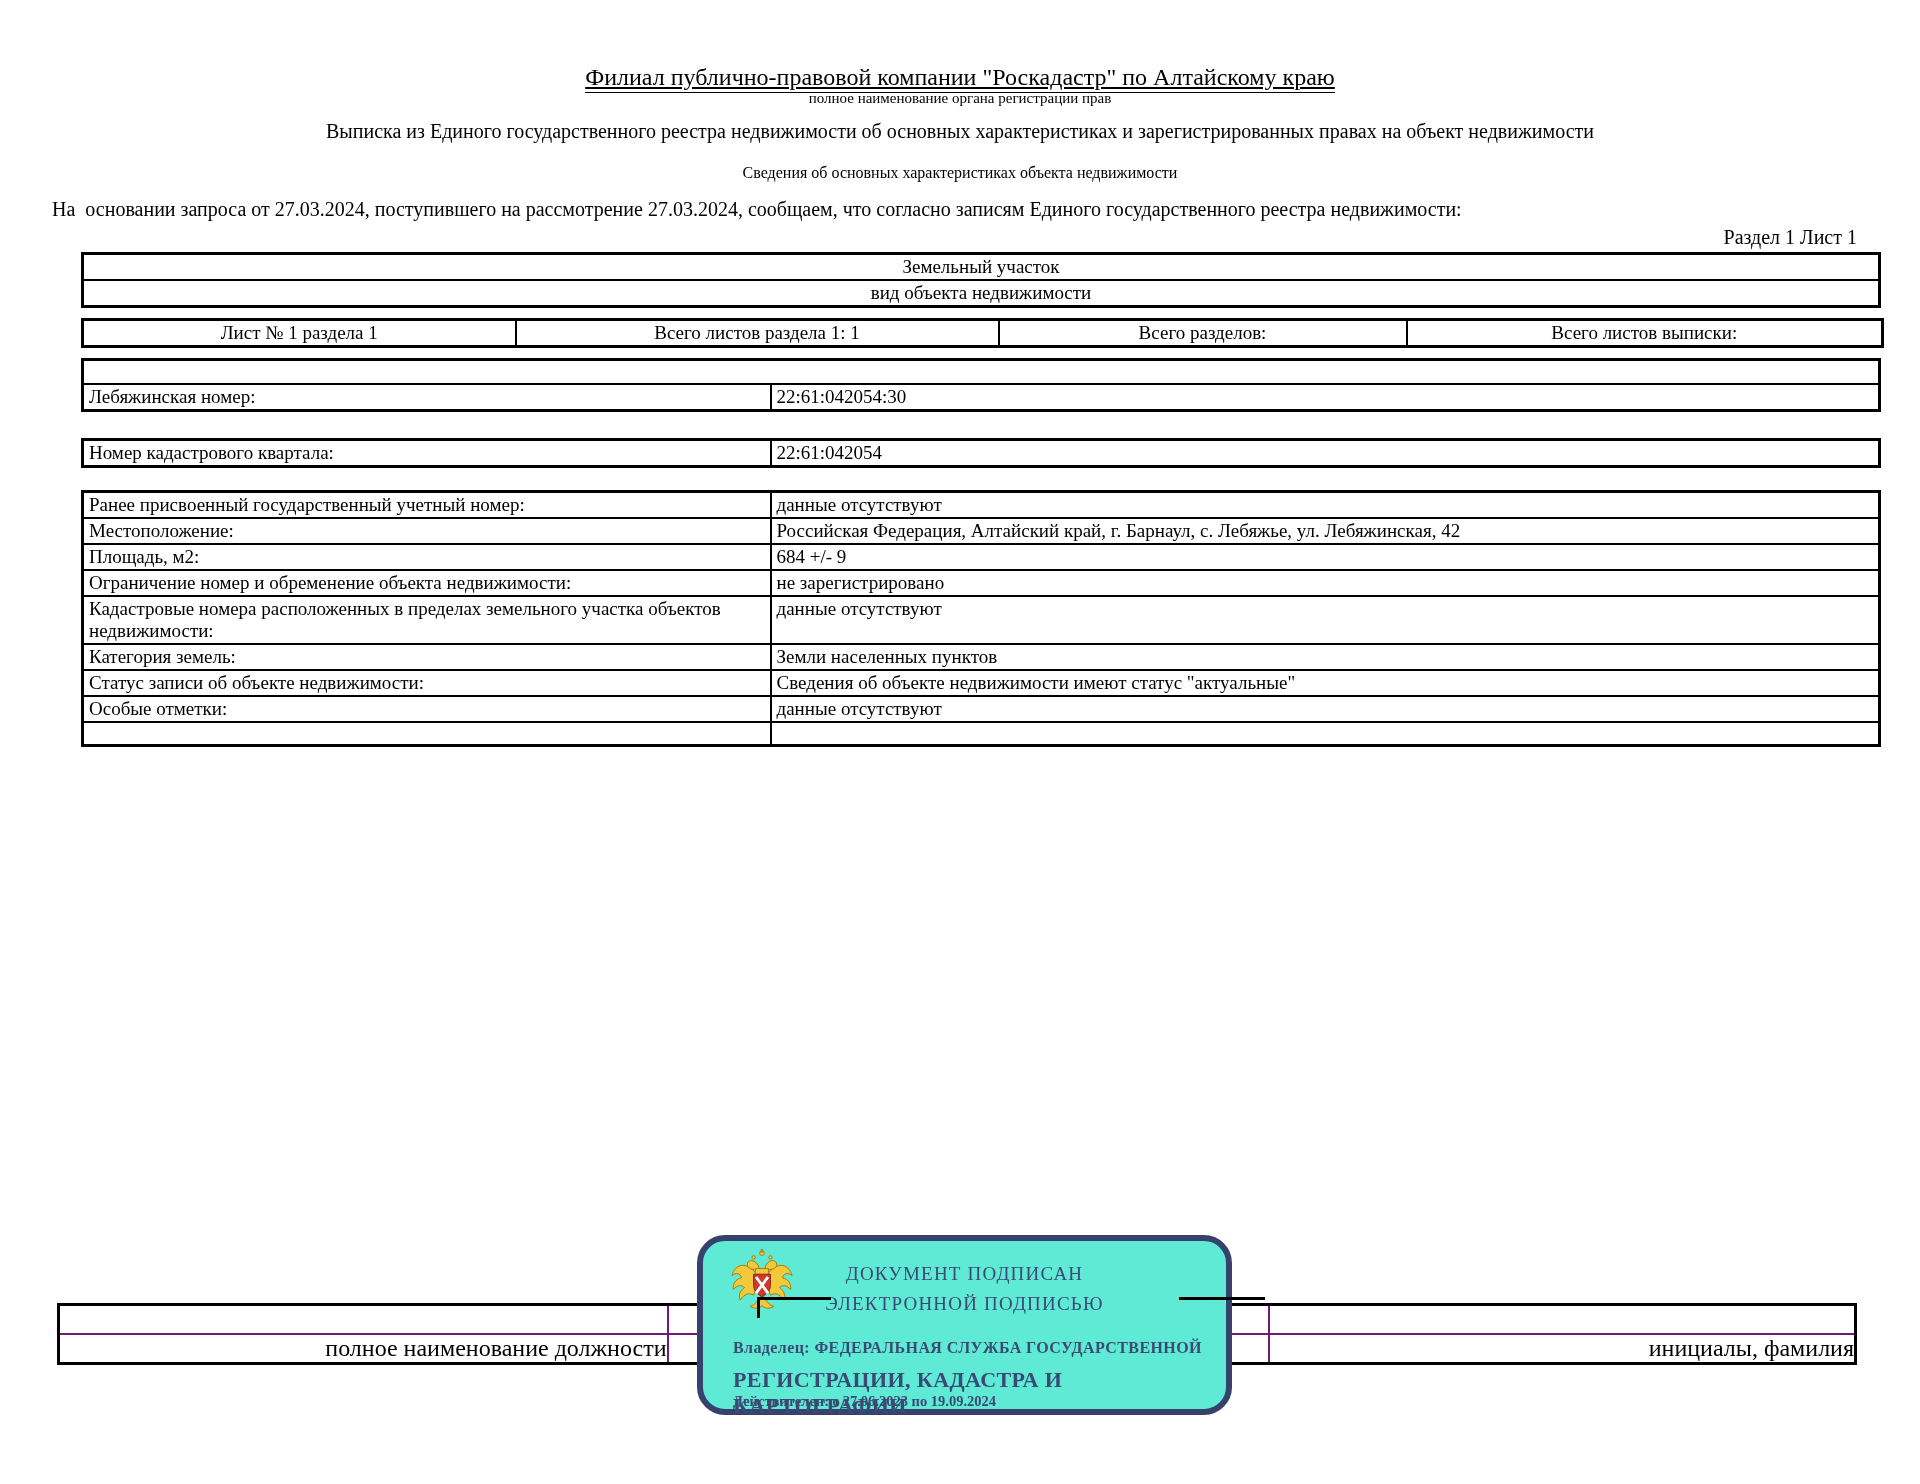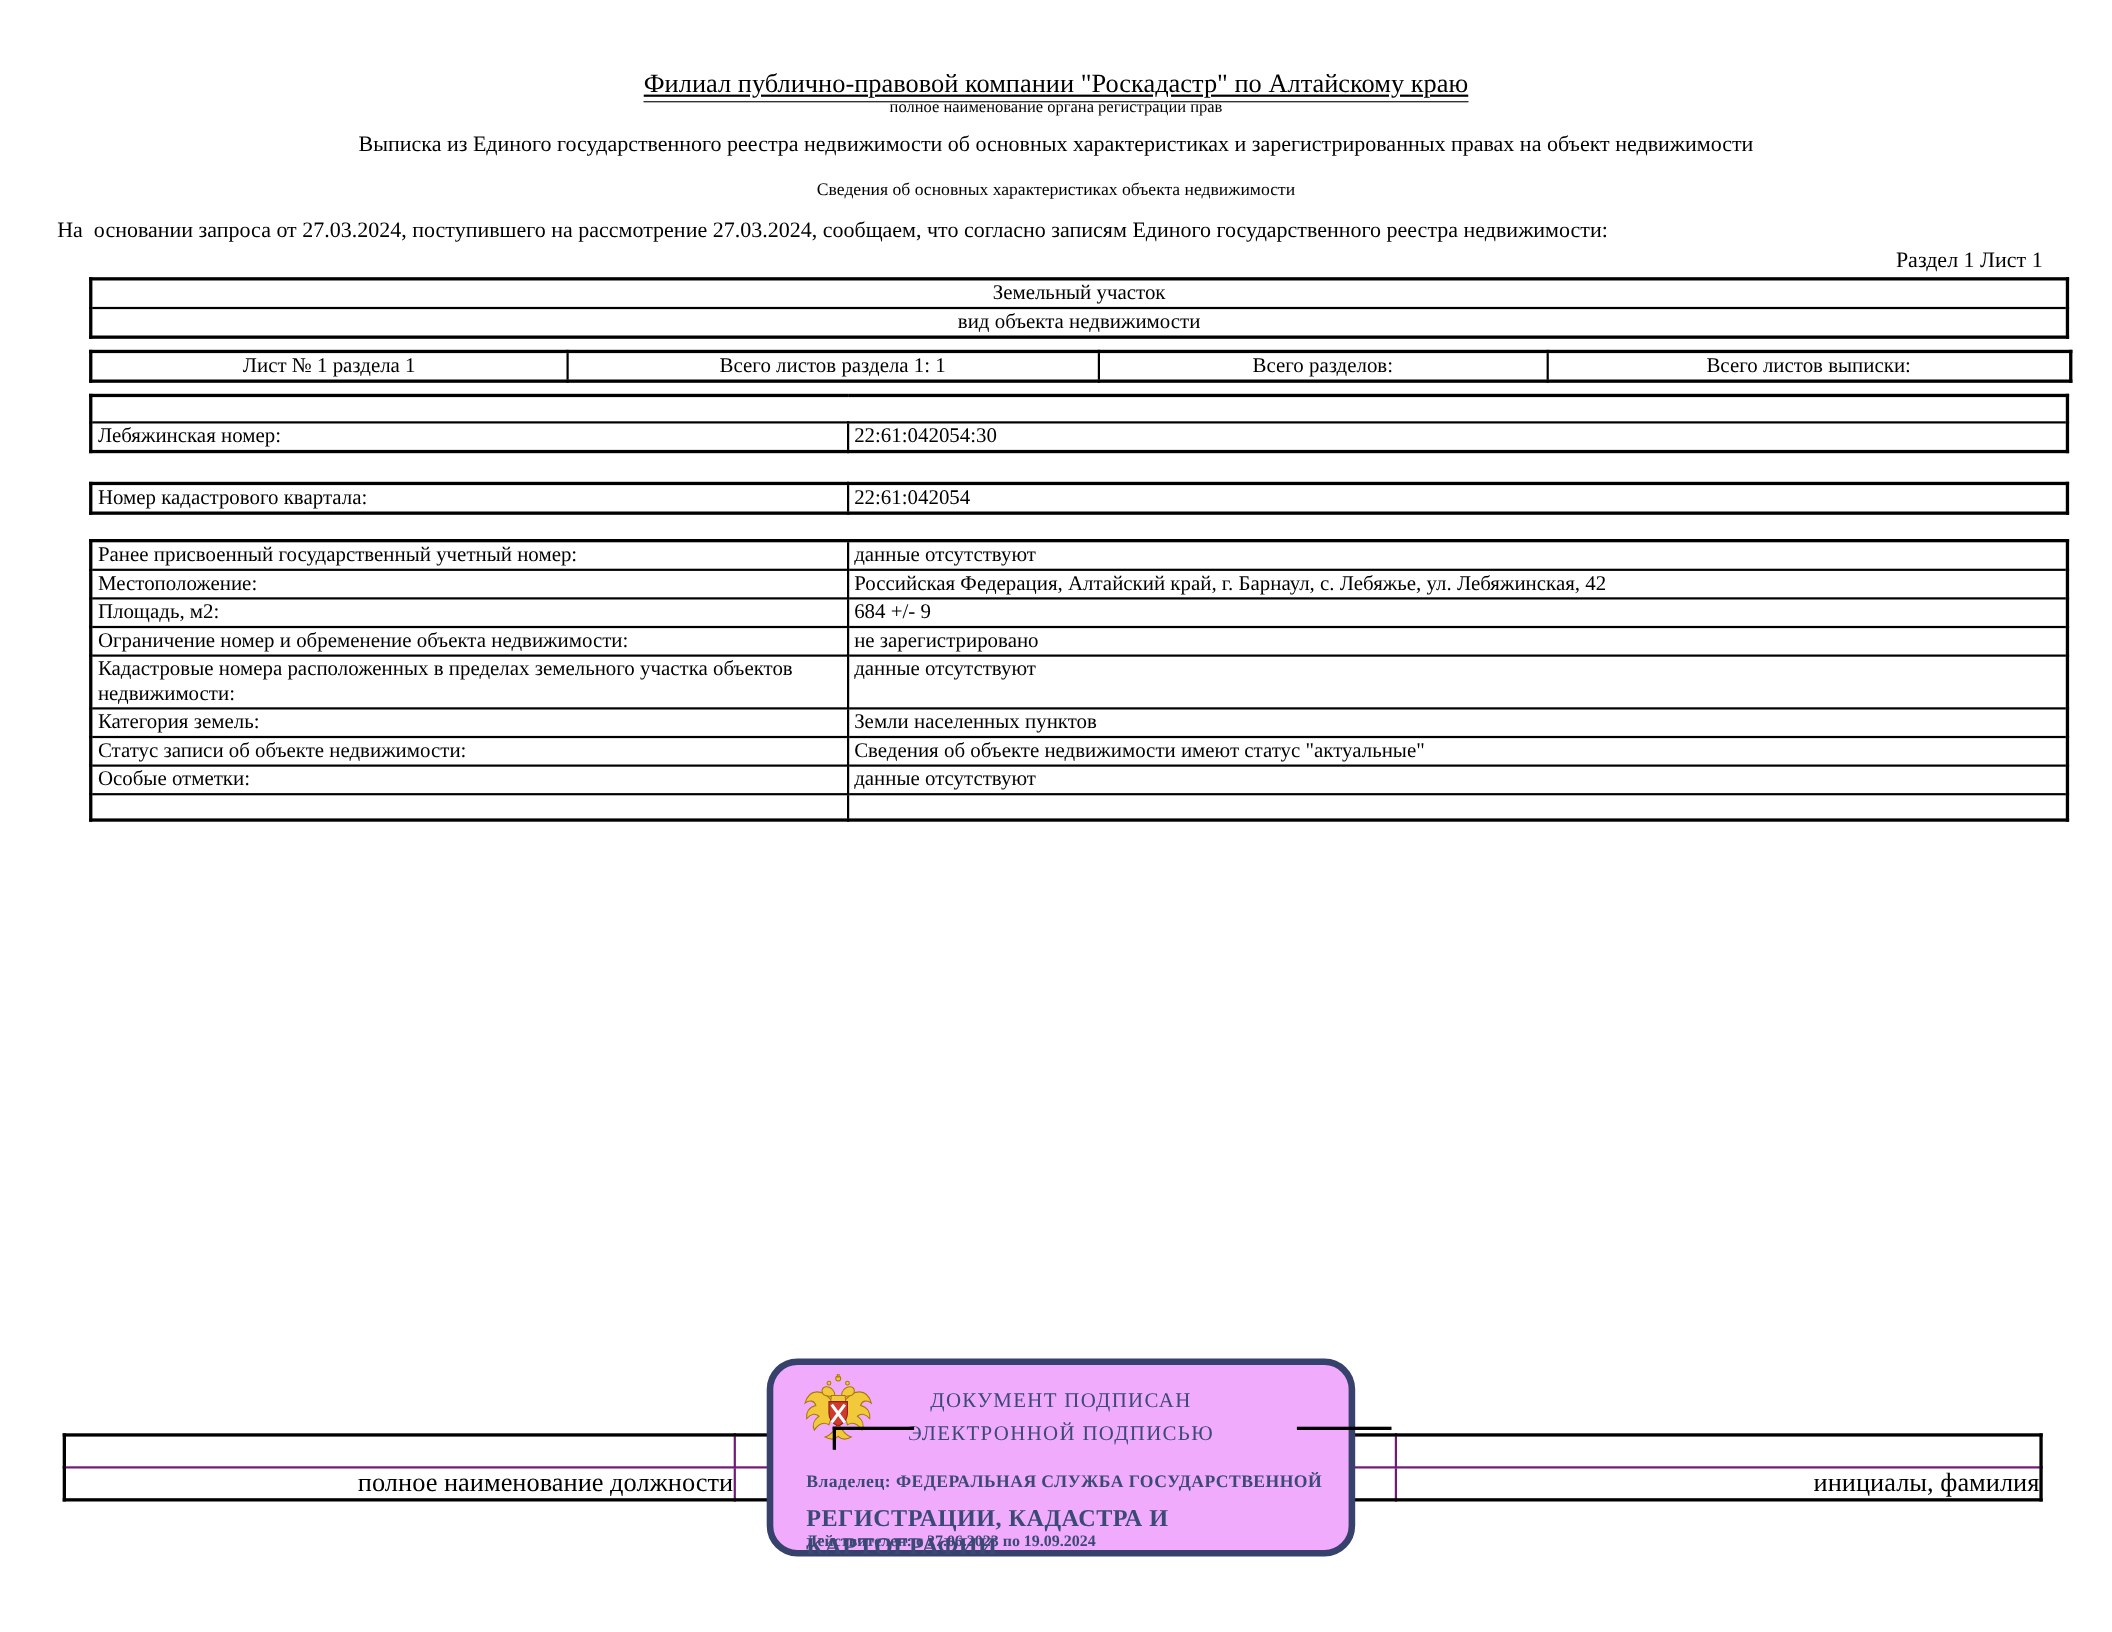--- a/index.html
+++ b/index.html
@@ -41,21 +41,21 @@
   col.lbl { width:688px; }
   .sheet-c1{width:433px;} .sheet-c2{width:483px;} .sheet-c3{width:408px;} .sheet-c4{width:476px;}
 
   .sig-table-wrap { position:absolute; top:1303px; left:57px; width:1800px; z-index:1; }
   .sig-table { width:100%; border-collapse:collapse; table-layout:fixed; border:3px solid #000; }
   .sig-table td { border:2px solid #701a75; height:29px; font-size:24px; text-align:right; vertical-align:middle; }
   .sig-c1{width:608px;} .sig-c2{width:600px;} .sig-c3{width:586px;}
 
   .stamp {
     position:absolute; left:697px; top:1235px; width:535px; height:180px;
-    background:#f0abfc; border:6px solid #36426b; border-radius:28px; z-index:2;
+    background:#5eead4; border:6px solid #36426b; border-radius:28px; z-index:2;
   }
   .stamp-line1, .stamp-line2 {
     position:absolute; left:0; width:100%; text-align:center;
     color:#3b4a74; font-size:19px; letter-spacing:1.2px;
   }
   .stamp-line1 { top:22px; }
   .stamp-line2 { top:52px; }
   .stamp-owner1, .stamp-owner2, .stamp-validity {
     position:absolute; left:30px; color:#3b4a74; font-weight:bold;
   }

